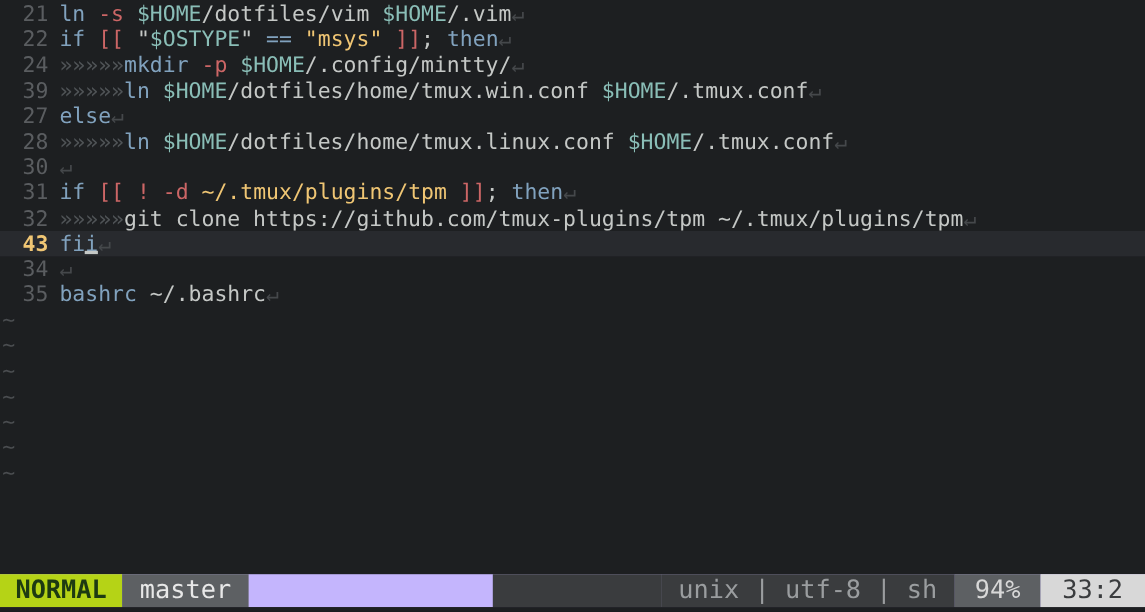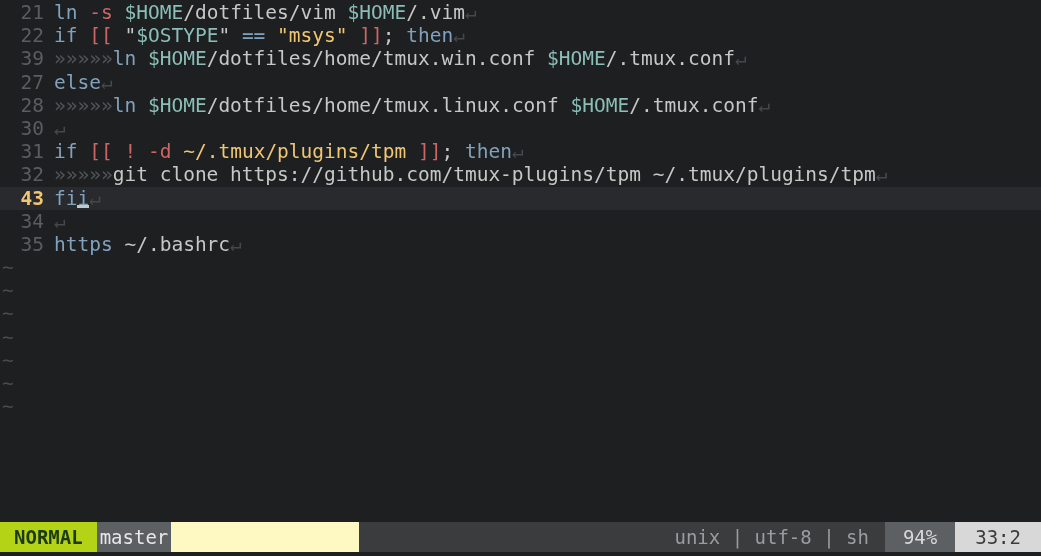--- a/index.html
+++ b/index.html
@@ -97,42 +97,42 @@
     height: 3px;
     background: #c5c8c6;
   }
 
   
   #status-line {
     flex: 0 0 auto;
     height: 30px;
     display: flex;
     align-items: stretch;
-    font-size: 19px;
-    background: #fef9c3;
+    font-size: 23px;
+    background: #c4b5fd;
     margin-bottom: 4px;
     justify-content: flex-end;
   }
   .seg {
     display: flex;
     align-items: center;
     white-space: pre;
     padding: 0 12px;
     line-height: 30px;
   }
   .seg-mode {
     background: #b5d316;
     color: #1d3a12;
     font-weight: bold;
     padding: 0 14px;
   }
   .seg-branch {
     background: #5d6063;
     color: #e8e8e8;
-    padding: 0 3px;
+    padding: 0 16px;
   }
   .seg-file {
     background: #3a3c3e;
     color: #9a9d9f;
     padding: 0 14px;
     margin-top: 47px;
   }
   .seg-spacer {
     flex: 1 1 auto;
     background: #3a3c3e;
@@ -163,29 +163,30 @@
   }
 </style>
 </head>
 <body>
 
 <div id="vim-window">
 
   <div id="text-area">
       <div class="line"><span class="gutter">21</span><span class="code"><span class="t-kw">ln</span><span class="t-plain"> </span><span class="t-op">-s</span><span class="t-plain"> </span><span class="t-var">$HOME</span><span class="t-plain">/dotfiles/vim </span><span class="t-var">$HOME</span><span class="t-plain">/.vim</span><span class="t-eol">↵</span></span></div>
       <div class="line"><span class="gutter">22</span><span class="code"><span class="t-kw">if</span><span class="t-plain"> </span><span class="t-op">[[</span><span class="t-plain"> "</span><span class="t-var">$OSTYPE</span><span class="t-plain">" </span><span class="t-kw">==</span><span class="t-plain"> </span><span class="t-str">"msys"</span><span class="t-plain"> </span><span class="t-op">]]</span><span class="t-punct">; </span><span class="t-kw">then</span><span class="t-eol">↵</span></span></div>
+      <div class="line"><span class="gutter">24</span><span class="code"><span class="t-tab">»»»»»</span><span class="t-kw">mkdir</span><span class="t-plain"> </span><span class="t-op">-p</span><span class="t-plain"> </span><span class="t-var">$HOME</span><span class="t-plain">/.config/mintty/</span><span class="t-eol">↵</span></span></div>
       <div class="line"><span class="gutter">39</span><span class="code"><span class="t-tab">»»»»»</span><span class="t-kw">ln</span><span class="t-plain"> </span><span class="t-var">$HOME</span><span class="t-plain">/dotfiles/home/tmux.win.conf </span><span class="t-var">$HOME</span><span class="t-plain">/.tmux.conf</span><span class="t-eol">↵</span></span></div>
       <div class="line"><span class="gutter">27</span><span class="code"><span class="t-kw">else</span><span class="t-eol">↵</span></span></div>
       <div class="line"><span class="gutter">28</span><span class="code"><span class="t-tab">»»»»»</span><span class="t-kw">ln</span><span class="t-plain"> </span><span class="t-var">$HOME</span><span class="t-plain">/dotfiles/home/tmux.linux.conf </span><span class="t-var">$HOME</span><span class="t-plain">/.tmux.conf</span><span class="t-eol">↵</span></span></div>
       <div class="line"><span class="gutter">30</span><span class="code"><span class="t-eol">↵</span></span></div>
       <div class="line"><span class="gutter">31</span><span class="code"><span class="t-kw">if</span><span class="t-plain"> </span><span class="t-op">[[</span><span class="t-plain"> </span><span class="t-op">!</span><span class="t-plain"> </span><span class="t-op">-d</span><span class="t-plain"> </span><span class="t-path">~/.tmux/plugins/tpm</span><span class="t-plain"> </span><span class="t-op">]]</span><span class="t-punct">; </span><span class="t-kw">then</span><span class="t-eol">↵</span></span></div>
       <div class="line"><span class="gutter">32</span><span class="code"><span class="t-tab">»»»»»</span><span class="t-plain">git clone https://github.com/tmux-plugins/tpm ~/.tmux/plugins/tpm</span><span class="t-eol">↵</span></span></div>
       <div class="line cursorline"><span class="gutter">43</span><span class="code"><span class="t-kw">fi</span><span class="t-kw cursor-underline">i</span><span class="t-eol">↵</span></span></div>
       <div class="line"><span class="gutter">34</span><span class="code"><span class="t-eol">↵</span></span></div>
-      <div class="line"><span class="gutter">35</span><span class="code"><span class="t-kw">https</span><span class="t-plain"> ~/.bashrc</span><span class="t-eol">↵</span></span></div>
+      <div class="line"><span class="gutter">35</span><span class="code"><span class="t-kw">bashrc</span><span class="t-plain"> ~/.bashrc</span><span class="t-eol">↵</span></span></div>
       <div class="tilde-row">~</div>
       <div class="tilde-row">~</div>
       <div class="tilde-row">~</div>
       <div class="tilde-row">~</div>
       <div class="tilde-row">~</div>
       <div class="tilde-row">~</div>
       <div class="tilde-row">~</div>
     </div>
 
   <div id="status-line">

